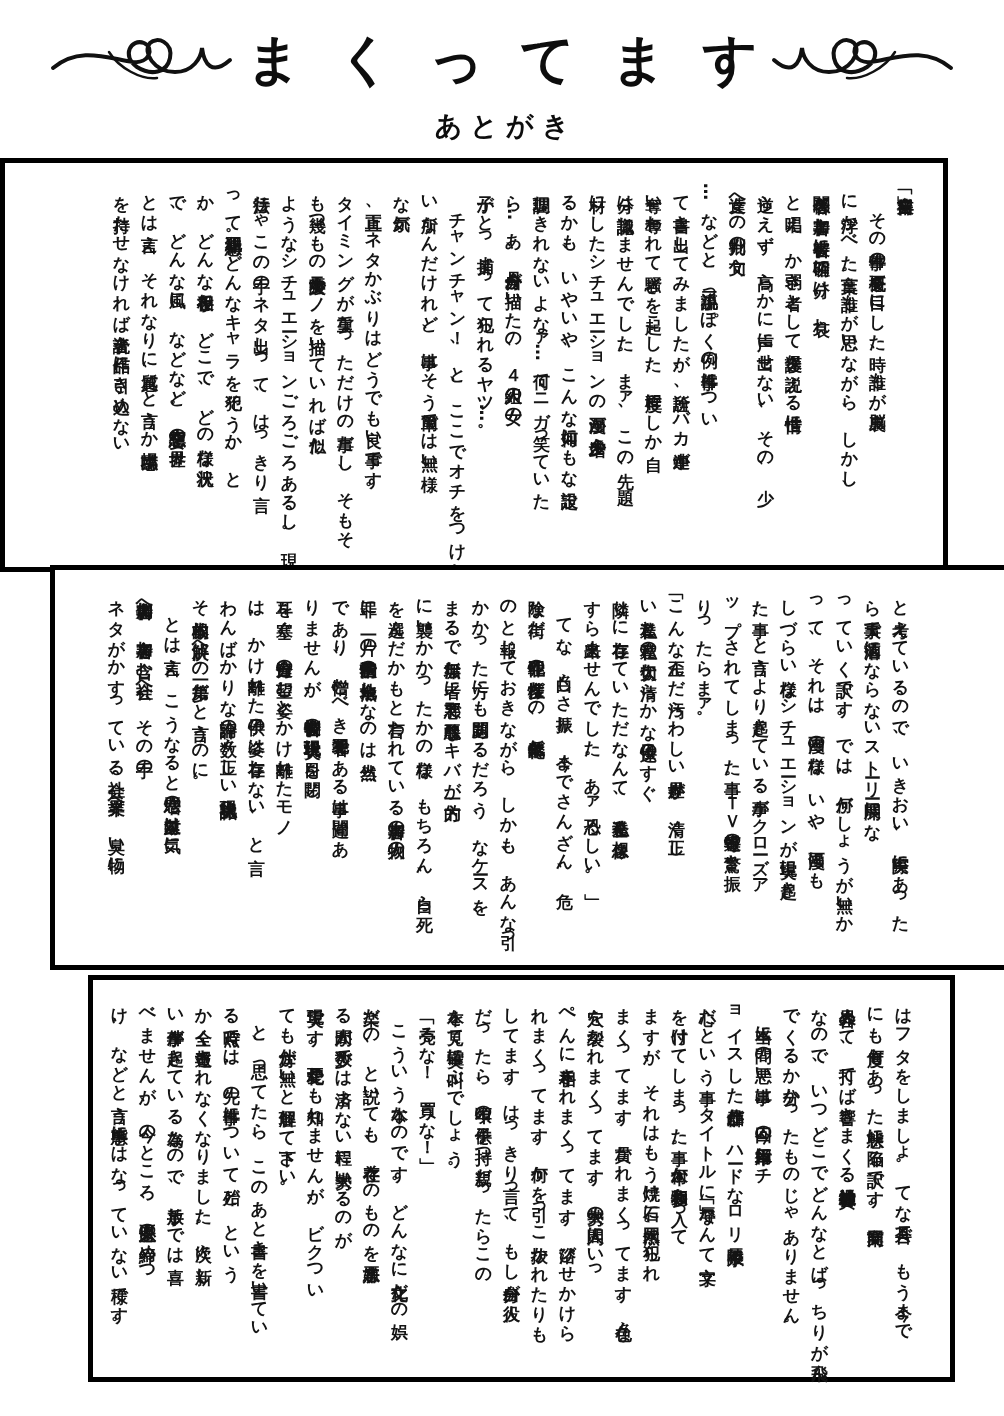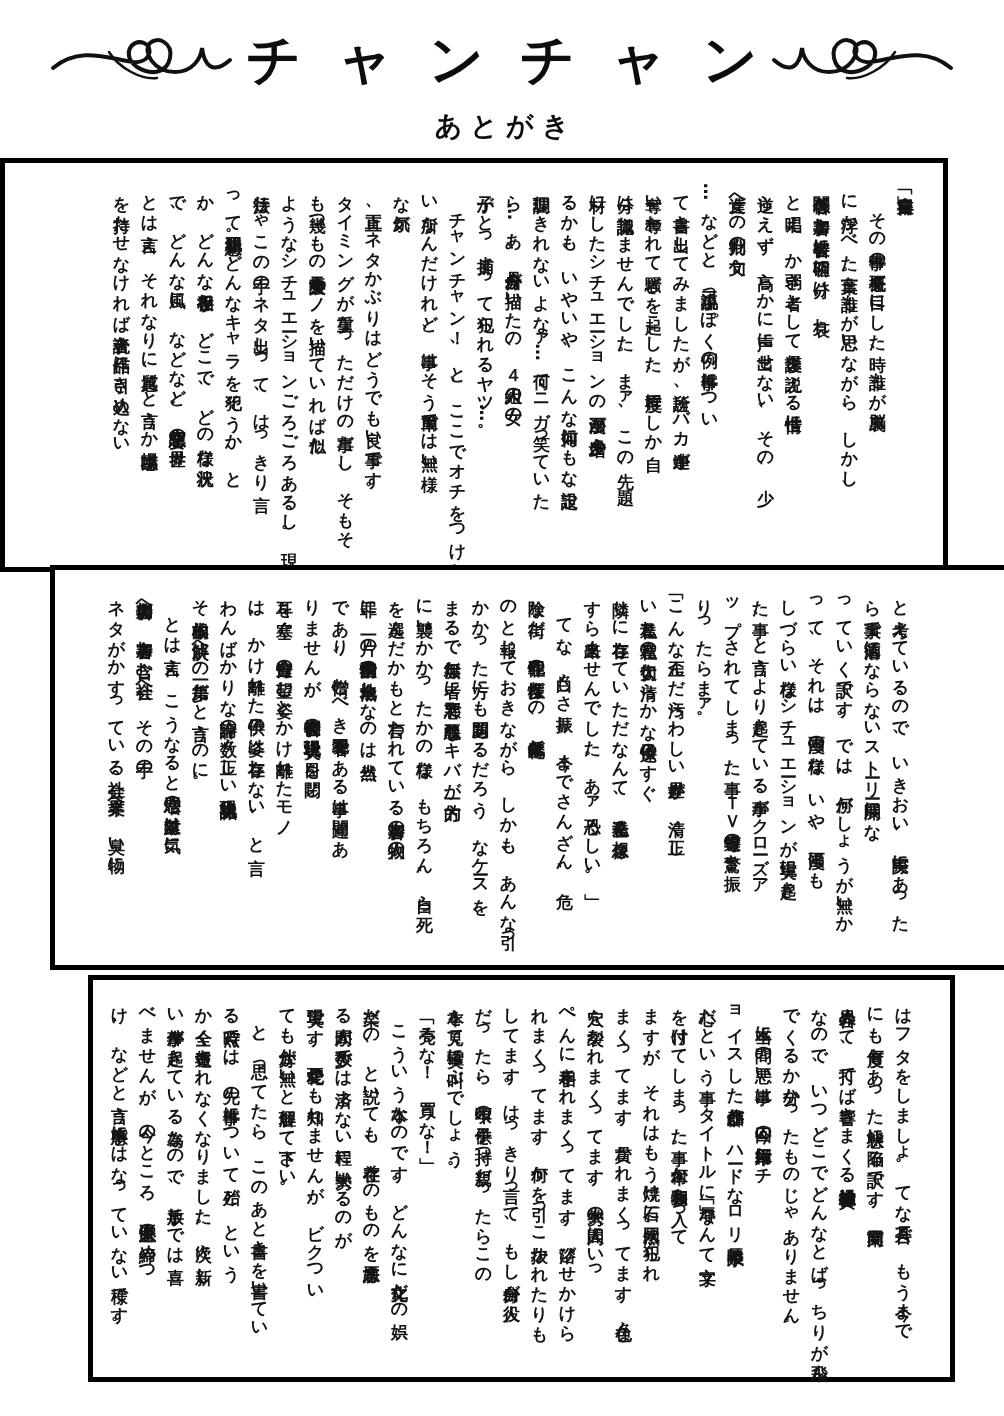--- a/index.html
+++ b/index.html
@@ -72,21 +72,21 @@
 </style>
 </head>
 <body>
 
 <div class="header">
   <div class="title-row">
     <svg class="flourish" width="185" height="64" viewBox="0 0 185 64" fill="none">
       <path d="M4,40 C30,18 58,30 84,34 C100,36 106,20 95,15 C82,10 72,28 88,39 C102,48 118,45 121,30 C124,14 108,8 101,15 C93,24 105,44 126,44 C144,44 152,30 153,20 C155,36 163,48 181,32" stroke="#111111" stroke-width="4" stroke-linecap="round"></path>
       <path d="M60,24 C70,40 92,52 108,50" stroke="#111111" stroke-width="2.5" stroke-linecap="round"></path>
     </svg>
-    <div class="page-title">チャンチャン</div>
+    <div class="page-title">まくってます</div>
     <svg class="flourish" width="185" height="64" viewBox="0 0 185 64" fill="none">
       <g transform="translate(185,0) scale(-1,1)">
         <path d="M4,40 C30,18 58,30 84,34 C100,36 106,20 95,15 C82,10 72,28 88,39 C102,48 118,45 121,30 C124,14 108,8 101,15 C93,24 105,44 126,44 C144,44 152,30 153,20 C155,36 163,48 181,32" stroke="#111111" stroke-width="4" stroke-linecap="round"></path>
         <path d="M60,24 C70,40 92,52 108,50" stroke="#111111" stroke-width="2.5" stroke-linecap="round"></path>
       </g>
     </svg>
   </div>
   <div class="subtitle">あとがき</div>
 </div>
 

